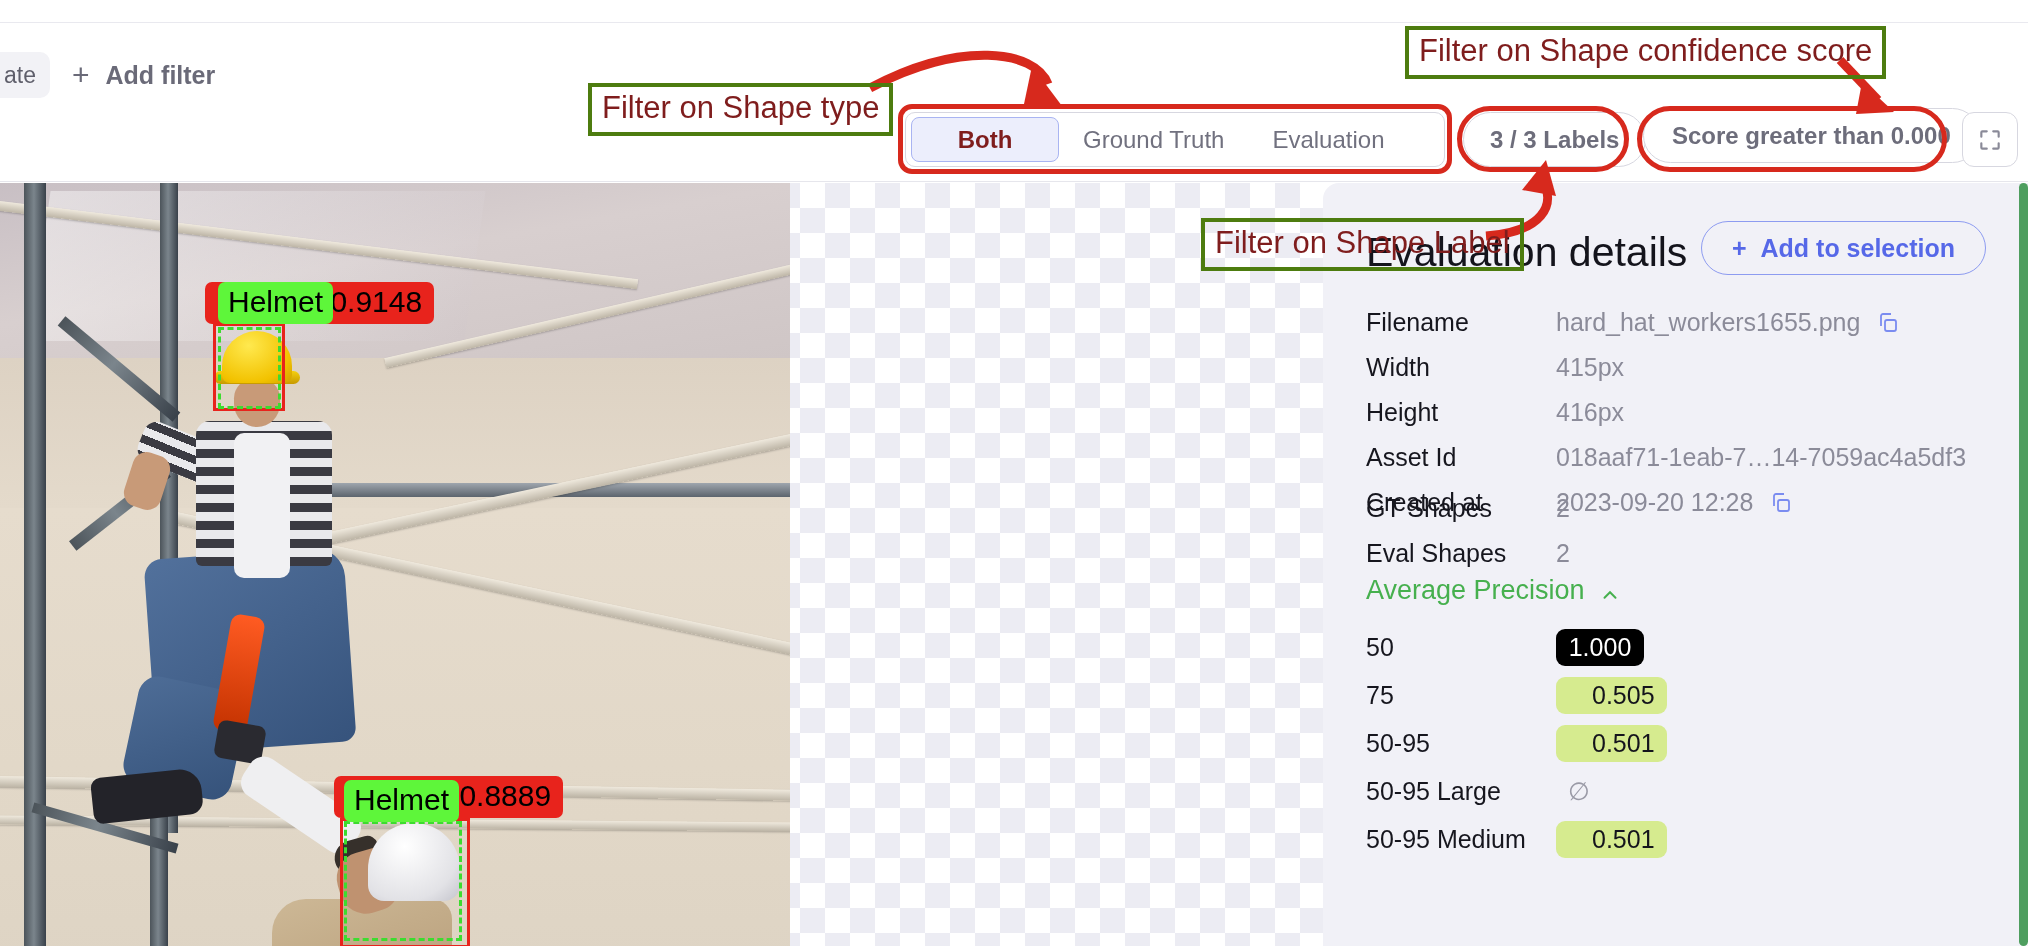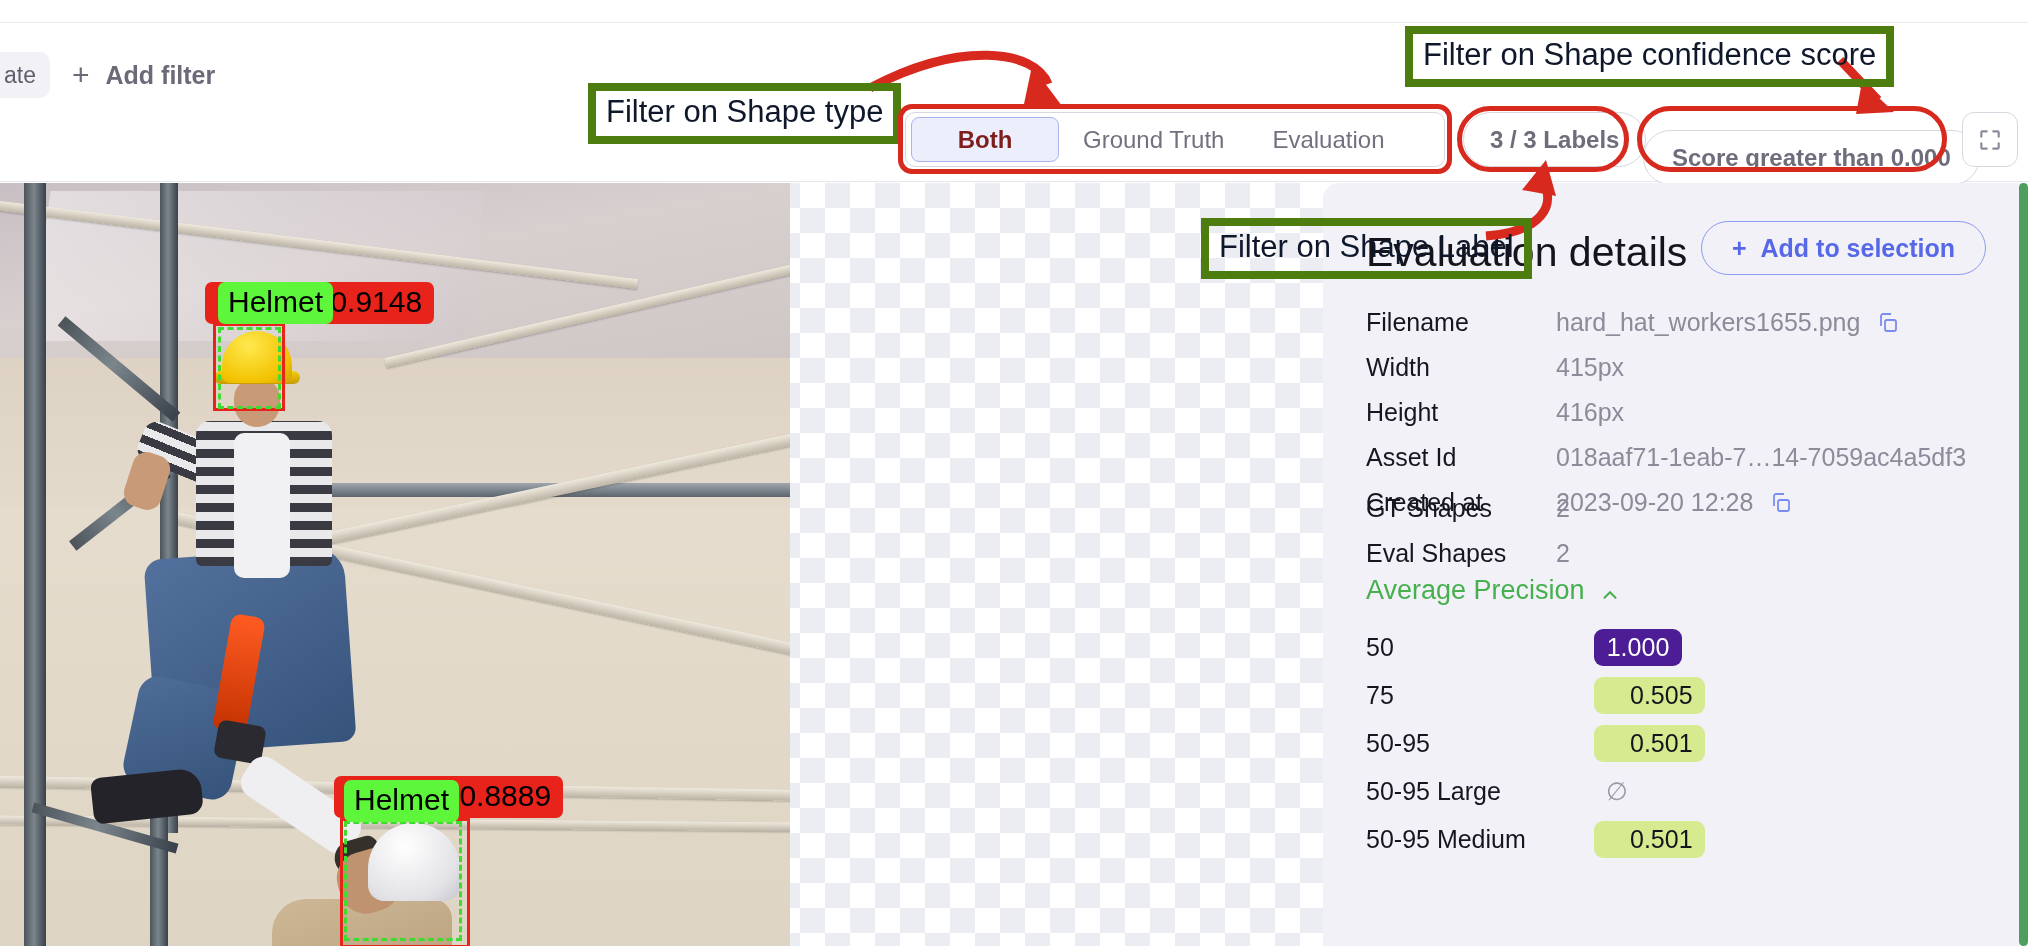--- a/index.html
+++ b/index.html
@@ -62,21 +62,21 @@
   .labels-chip {
     position: absolute; left: 1463px; top: 112px;
     height: 55px; padding: 0 26px;
     border: 1px solid #d7d7e0; border-radius: 28px;
     background: #ffffff; color: #6d6d7b;
     font-size: 24px; font-weight: 600;
     display: flex; align-items: center; cursor: pointer;
     white-space: nowrap;
   }
   .score-chip {
-    position: absolute; left: 1643px; top: 130px;
+    position: absolute; left: 1643px; top: 108px;
     height: 55px; padding: 0 28px;
     border: 1px solid #d7d7e0; border-radius: 28px;
     background: #ffffff; color: #6d6d7b;
     font-size: 24px; font-weight: 600;
     display: flex; align-items: center; cursor: pointer;
     white-space: nowrap;
   }
   .fullscreen-btn {
     position: absolute; left: 1962px; top: 112px;
     width: 56px; height: 55px;
@@ -274,42 +274,42 @@
   .shape-row { display: flex; align-items: flex-start; height: 45px; font-size: 25px; }
   .shape-key { width: 190px; color: #16161e; flex: none; }
   .shape-val { color: #8b8b99; }
 
   .ap-header {
     position: absolute; left: 43px; top: 392px;
     display: flex; align-items: flex-end; gap: 14px;
     font-size: 27px; color: #46b04e; cursor: pointer;
   }
   .ap-list { position: absolute; left: 43px; top: 440px; width: 630px; }
-  .ap-row { display: flex; align-items: center; height: 48px; font-size: 25px; gap: 38px; }
+  .ap-row { display: flex; align-items: center; height: 48px; font-size: 25px; }
   .ap-key { width: 190px; color: #16161e; flex: none; }
   .badge {
     display: inline-flex; align-items: center; justify-content: center;
     min-width: 88px; height: 37px; border-radius: 9px;
     font-size: 25px; font-weight: 500; padding: 0 12px;
   }
-  .badge.dark { background: #4c1d95; color: #ffffff; }
+  .badge.dark { background: #000000; color: #ffffff; }
   .badge.lime { background: #d6eb8f; color: #14141c; padding-left: 36px; }
   .badge.none { background: transparent; color: #9a9aa6; min-width: 0; }
 
   .panel-scroll {
     position: absolute; right: 0; top: 0; width: 9px; height: 763px;
     background: #4e9e5f; border-radius: 5px;
   }
 
   
   .anno { position: absolute; pointer-events: none; }
   .anno-label {
     position: absolute;
-    border: 8px solid #4d7c0f; background: transparent;
-    color: #0f172a; font-size: 31px; line-height: 1.12;
+    border: 4px solid #4d7c0f; background: transparent;
+    color: #7f1d1d; font-size: 31px; line-height: 1.12;
     padding: 4px 10px 6px 10px; white-space: nowrap;
     font-family: "Liberation Sans", sans-serif;
   }
   .anno-ring {
     position: absolute; border: 5px solid #d7291d;
     border-radius: 40px; background: transparent;
   }
   .anno-svg { position: absolute; left: 0; top: 0; overflow: visible; }
 </style>
 </head>

